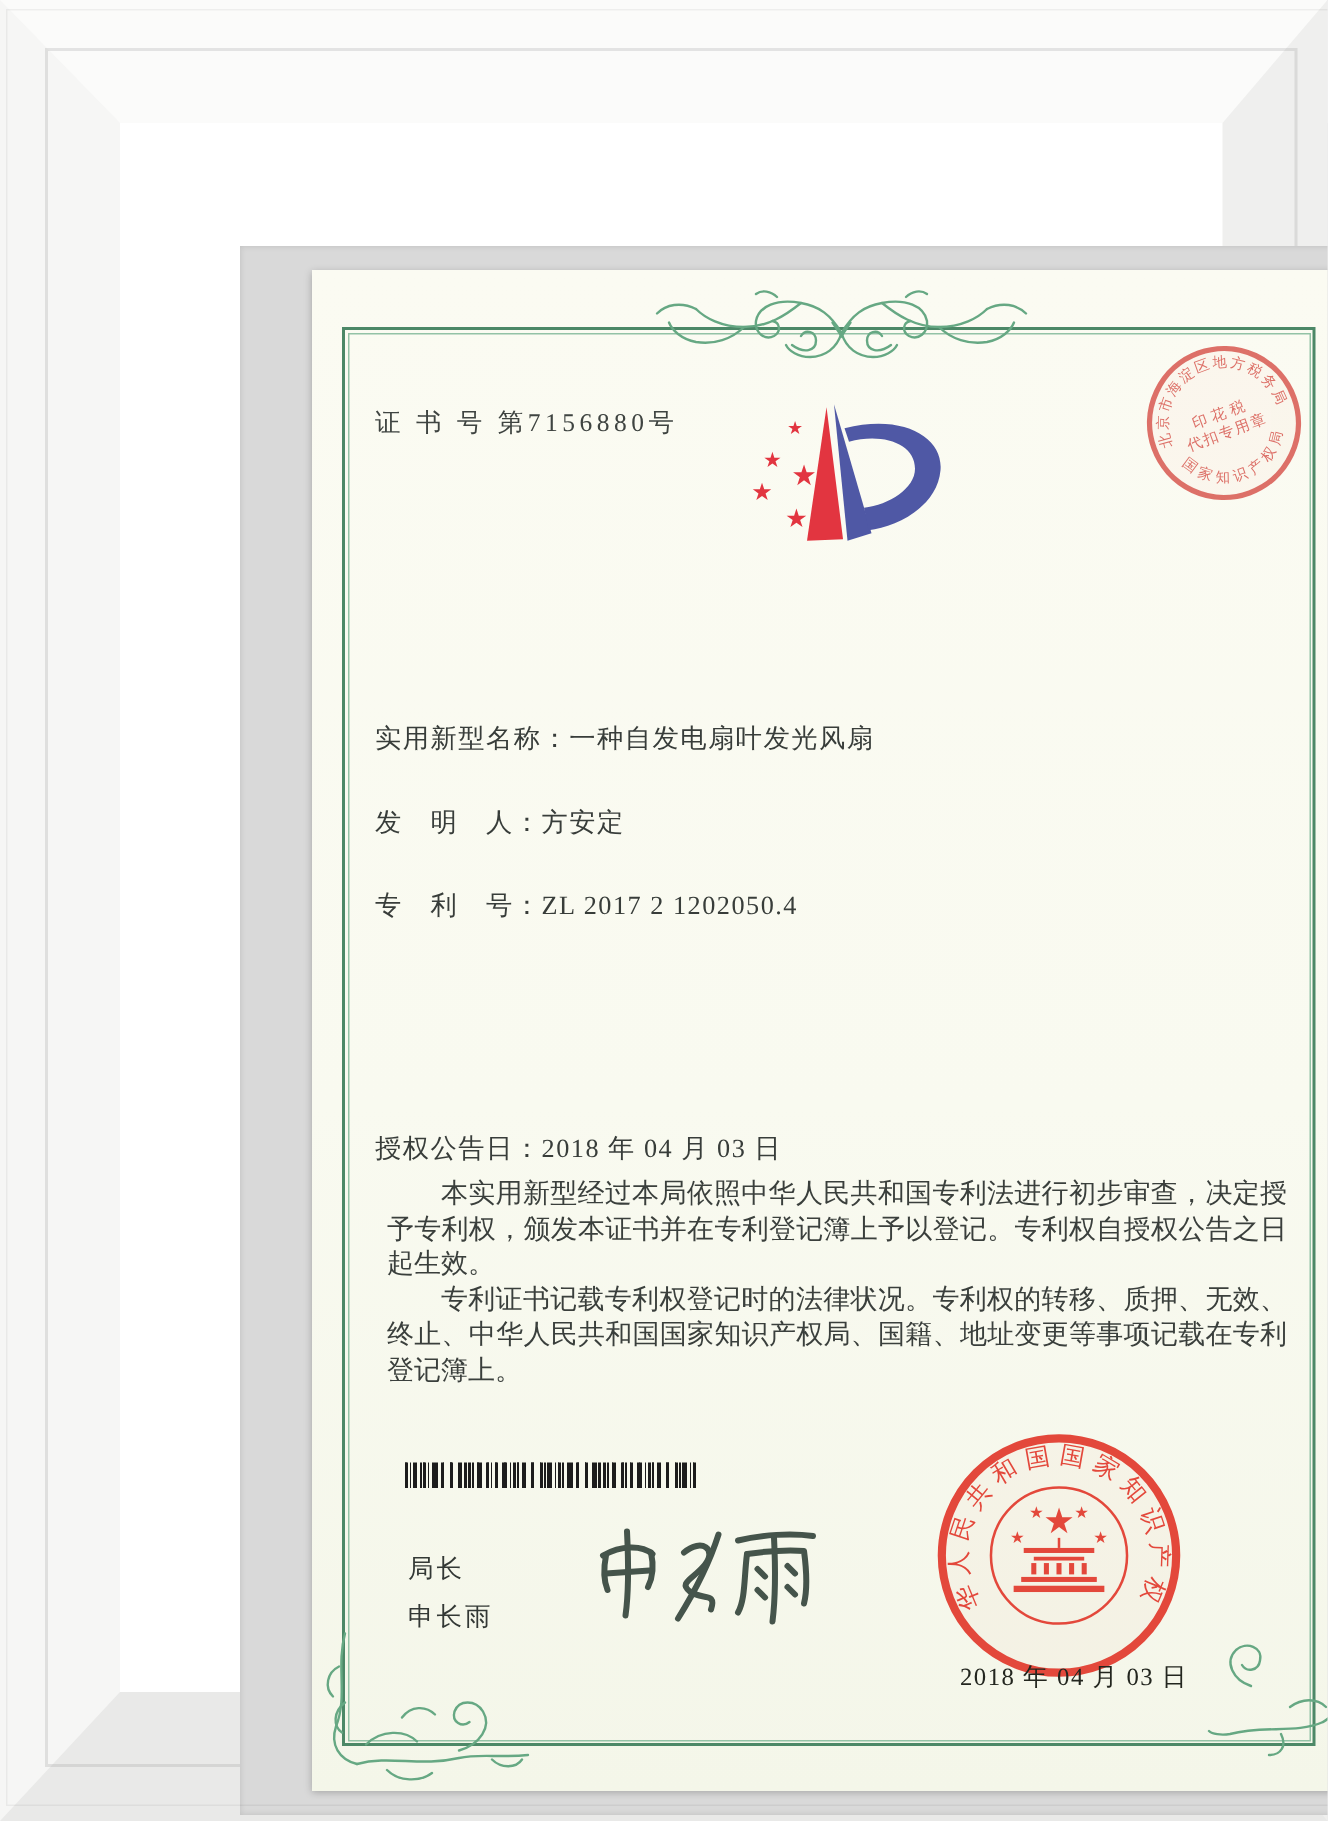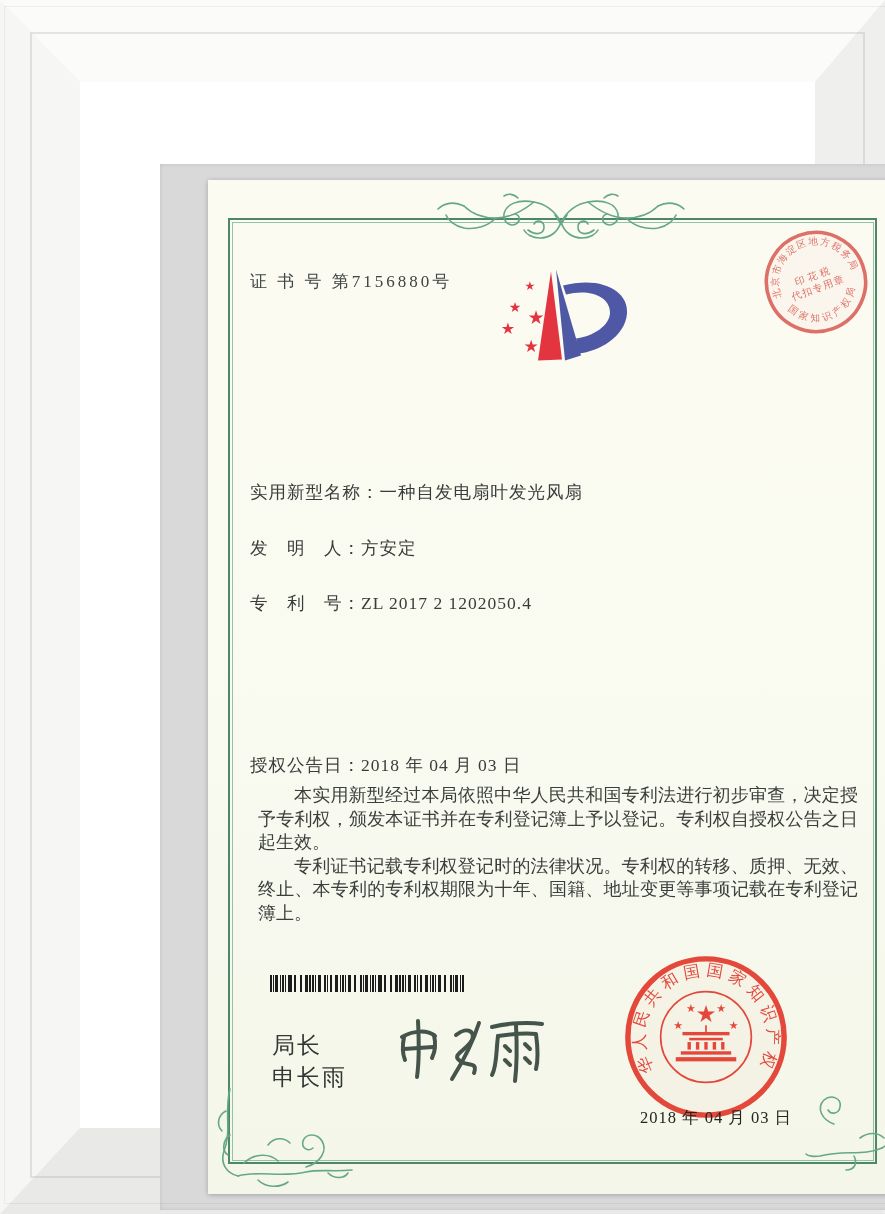--- a/index.html
+++ b/index.html
@@ -71,21 +71,21 @@
   .legal p{margin:0;text-indent:2em;}
   
   .barcode{
     position:absolute;left:62px;top:795px;width:194px;height:17px;
     background-image:
       repeating-linear-gradient(90deg,#1c1c1c 0 2px,transparent 2px 6px),
       repeating-linear-gradient(90deg,#1c1c1c 0 1px,transparent 1px 5px),
       repeating-linear-gradient(90deg,transparent 0 3px,#1c1c1c 3px 4px,transparent 4px 9px);
   }
   
-  .signer{position:absolute;left:64px;top:850px;font-size:23px;line-height:32px;letter-spacing:2px;color:#333835;}
+  .signer{position:absolute;left:64px;top:850px;font-size:17px;line-height:32px;letter-spacing:2px;color:#333835;}
   .signature{position:absolute;left:176px;top:831px;}
   
   .seal{position:absolute;left:414px;top:773px;width:168px;height:168px;opacity:.93;}
   .seal-date{
     position:absolute;left:408px;top:927px;width:200px;text-align:center;
     font-size:16.5px;letter-spacing:1px;color:#23261f;
   }
   .footer{
     position:absolute;left:0;top:953px;width:100%;text-align:right;
     font-size:14px;letter-spacing:2px;color:#3a3f3c;
@@ -191,21 +191,21 @@
       </div>
       <div class="field f2">
         <span class="flabel">专　利　号：</span><span class="fvalue">ZL 2017 2 1202050.4</span>
       </div>
       <div class="field f5">
         <span class="flabel">授权公告日：</span><span class="fvalue">2018 年 04 月 03 日</span>
       </div>
 
       <div class="legal">
         <p>本实用新型经过本局依照中华人民共和国专利法进行初步审查，决定授予专利权，颁发本证书并在专利登记簿上予以登记。专利权自授权公告之日起生效。</p>
-        <p>专利证书记载专利权登记时的法律状况。专利权的转移、质押、无效、终止、本专利的专利权期限为十年、国籍、地址变更等事项记载在专利登记簿上。</p>
+        <p>专利证书记载专利权登记时的法律状况。专利权的转移、质押、无效、终止、中华人民共和国国家知识产权局、国籍、地址变更等事项记载在专利登记簿上。</p>
       </div>
 
       <div class="barcode"></div>
 
       <div class="signer">
         <div>局长</div>
         <div>申长雨</div>
       </div>
 
       <div class="signature">

